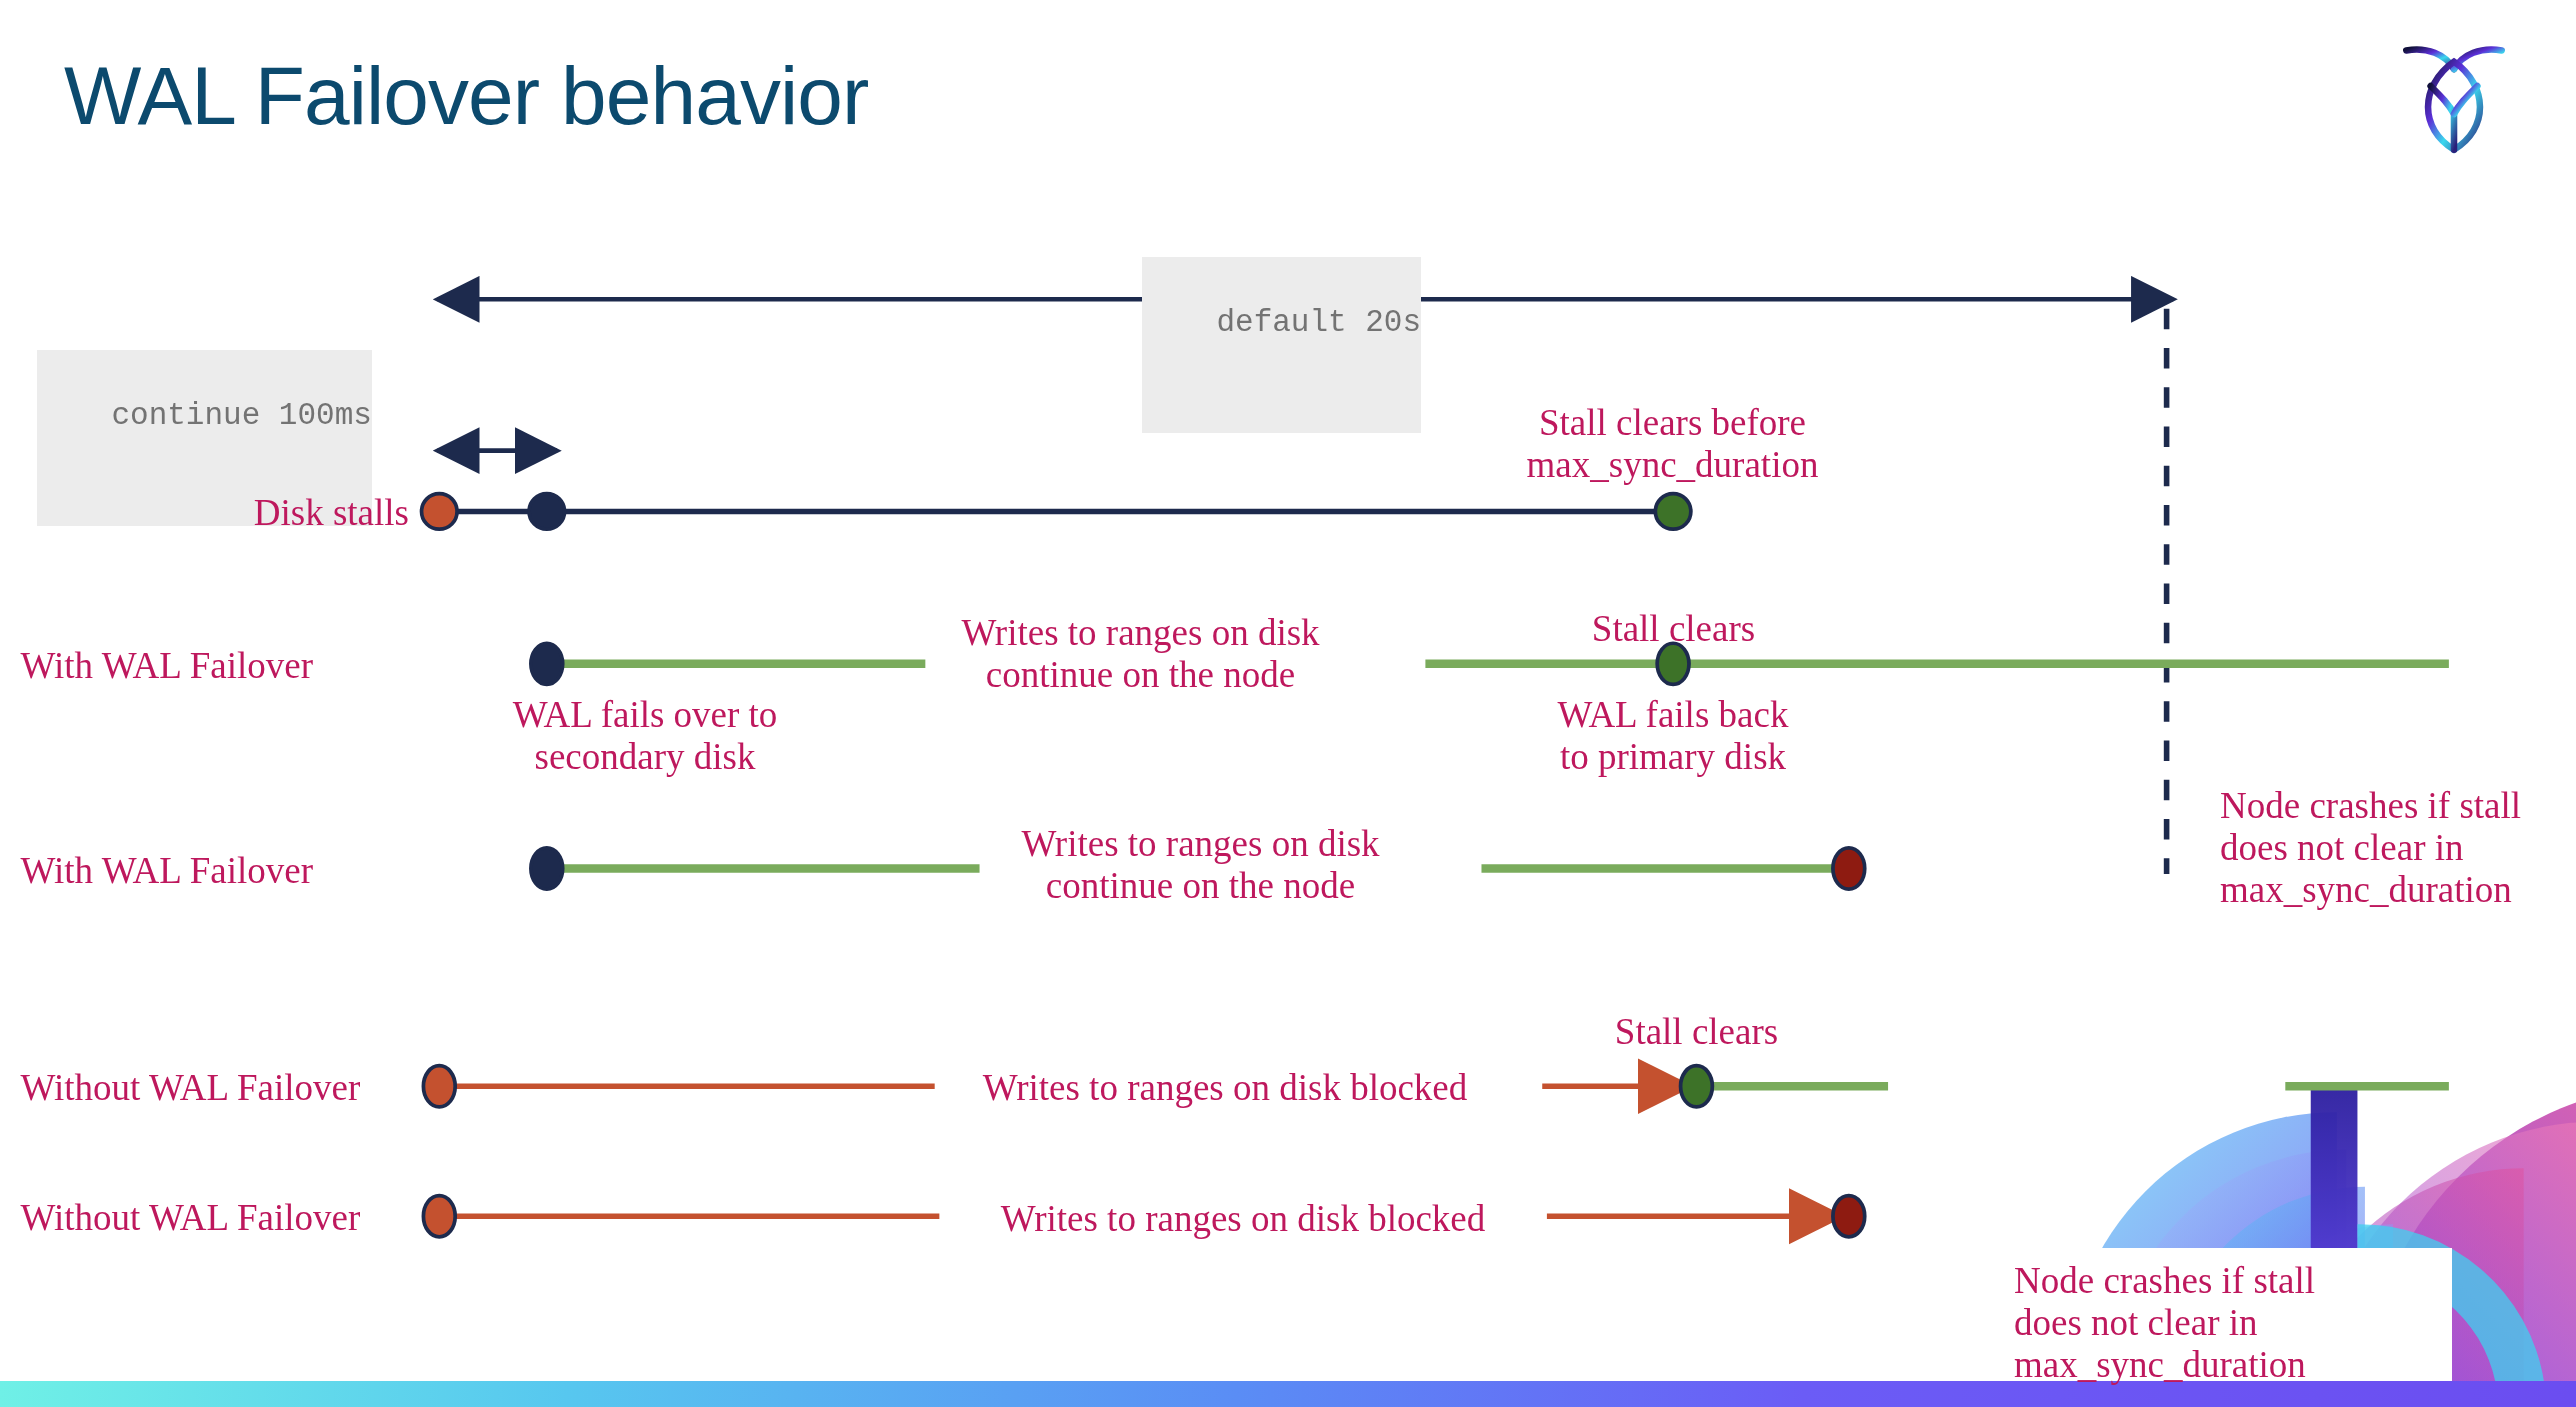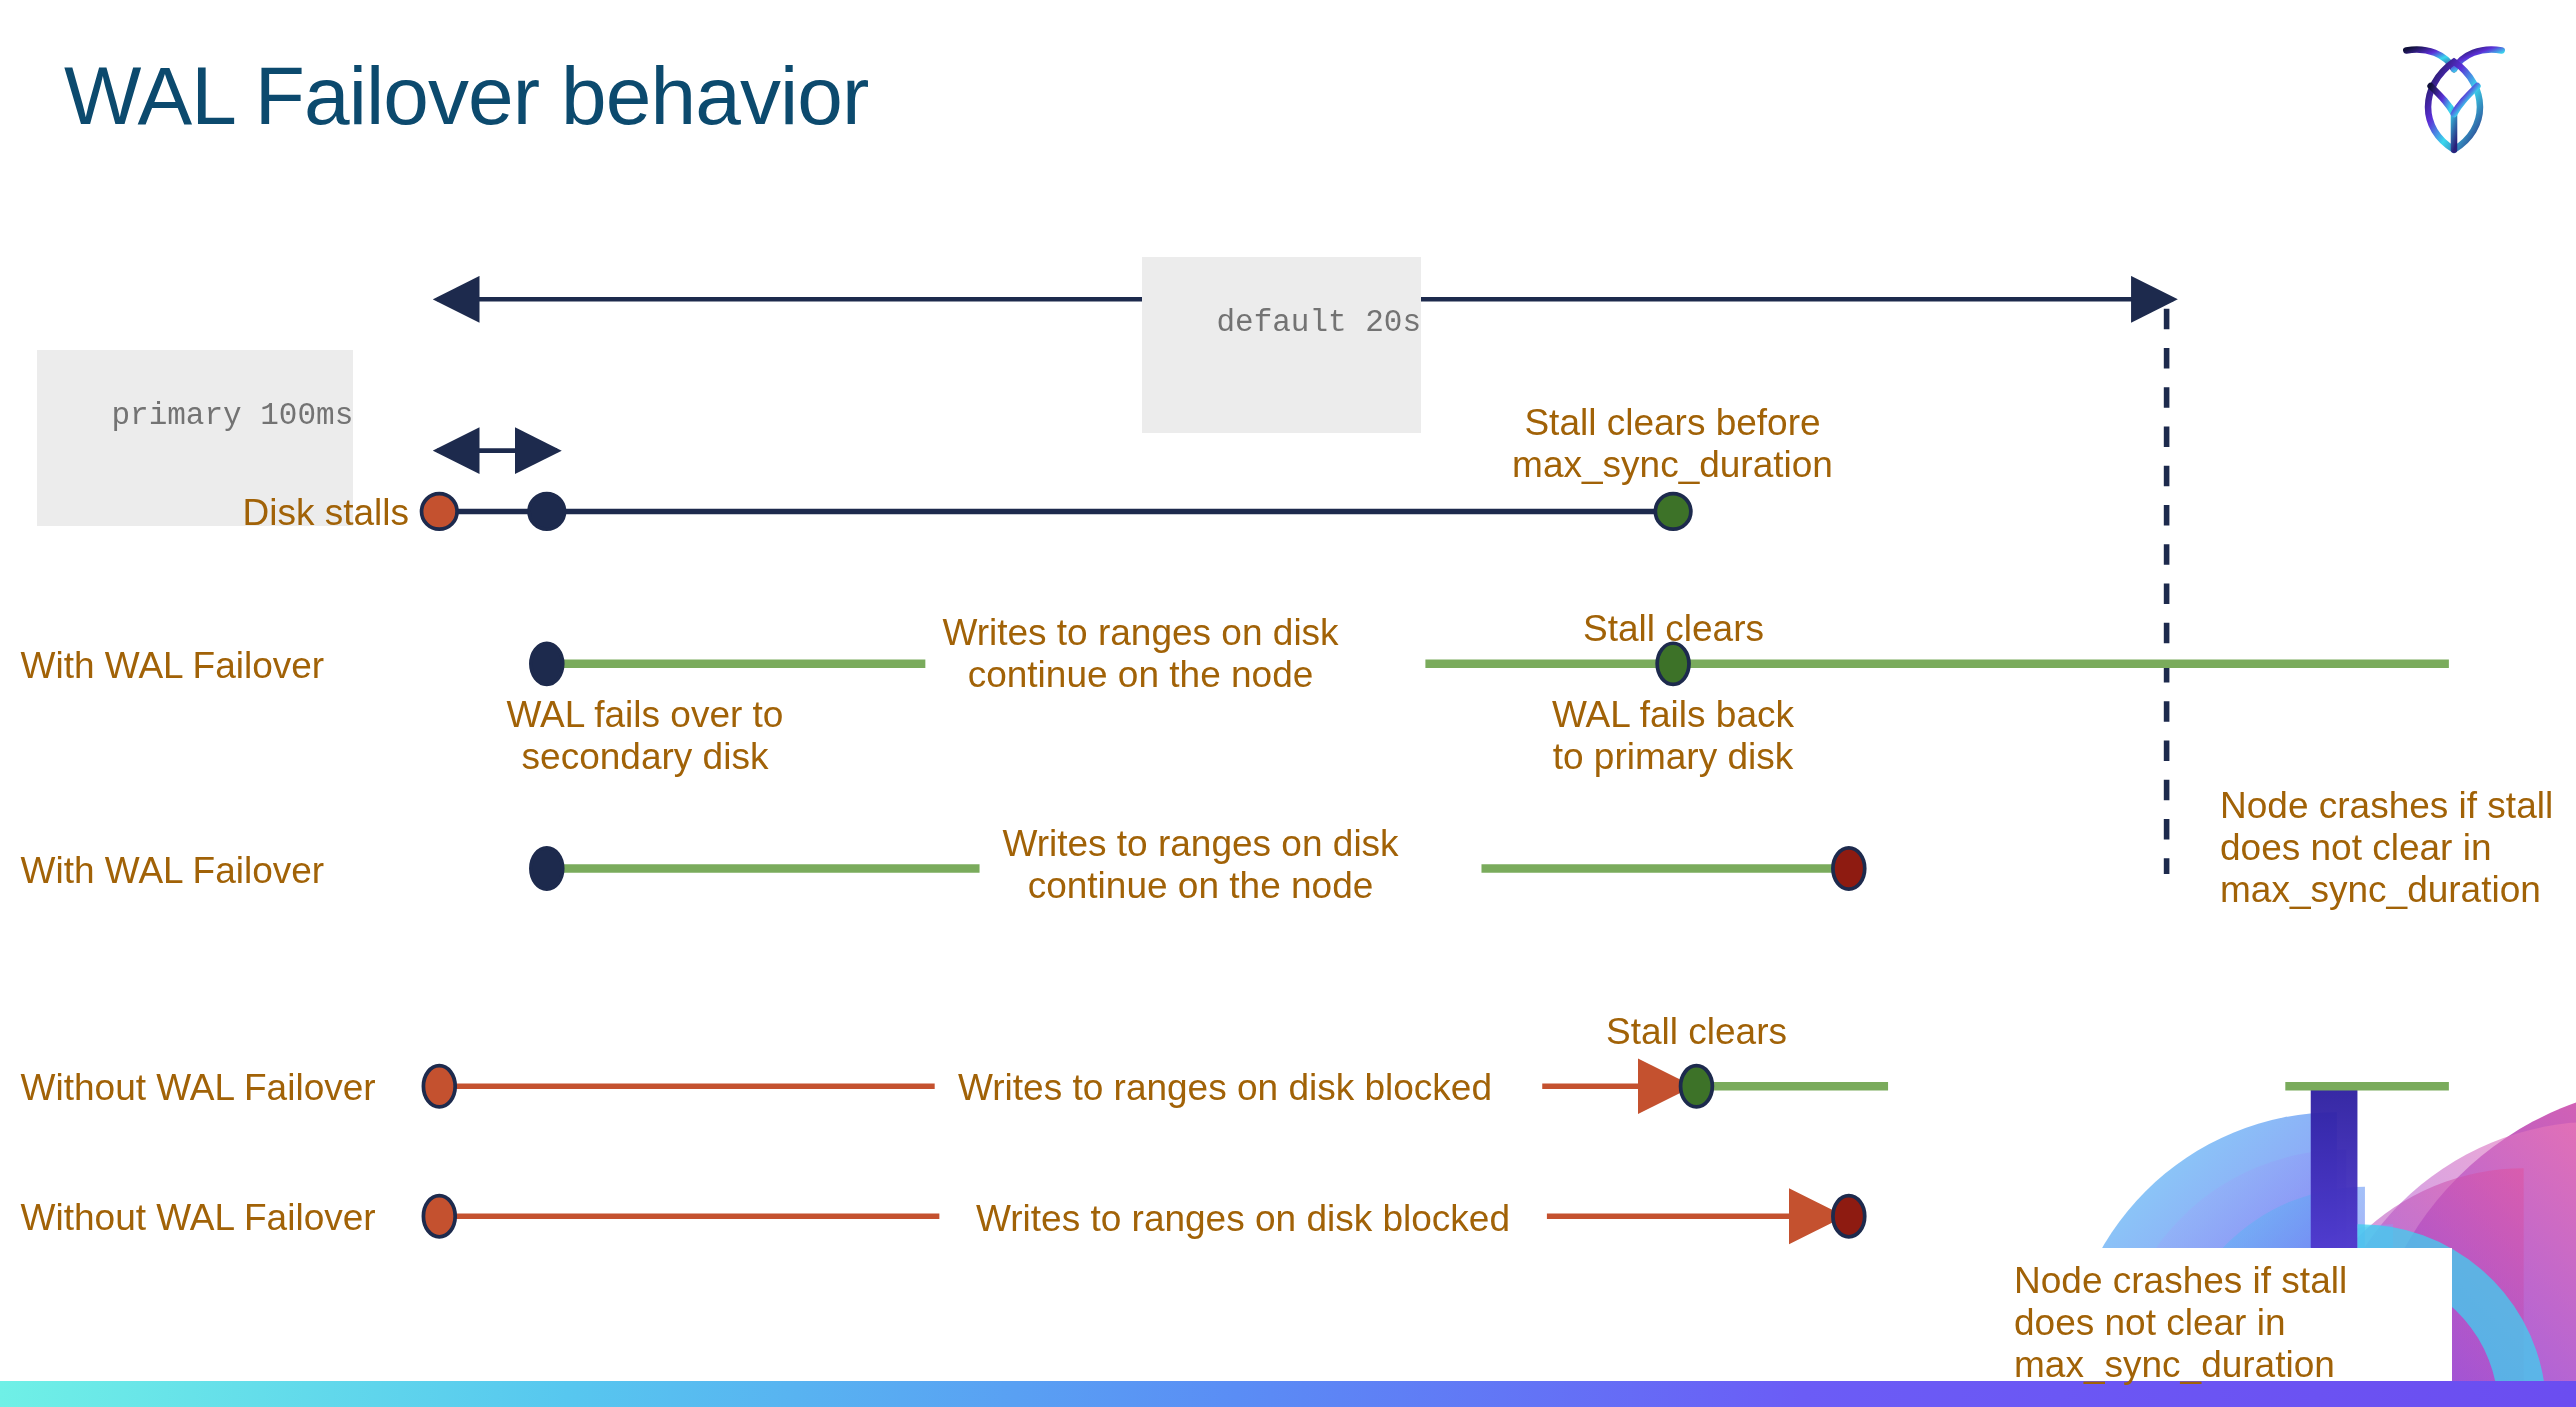--- a/index.html
+++ b/index.html
@@ -31,22 +31,22 @@
   #deco-cover{
     position:absolute; left:1989px; top:1248px; width:463px; height:136px;
     background:#ffffff;
   }
 
   
   #diagram{position:absolute; left:0; top:0; width:2576px; height:1408px;}
 
   
   .lbl{
-    position:absolute; color:#a16207;
-    font-family:Liberation Sans, sans-serif;
+    position:absolute; color:#be185d;
+    font-family:Liberation Serif, serif;
     line-height:1.14; white-space:pre-line;
   }
   .row-label{font-size:37px;}
   .note{font-size:37px; text-align:center;}
   .note-left{font-size:37px; text-align:left;}
   .code{
     position:absolute;
     font-family:"Liberation Mono", monospace;
     font-size:31px; color:#737373;
     background:#ececec;
@@ -183,21 +183,21 @@
       <ellipse cx="1978" cy="1301" rx="17" ry="22" fill="#8e1b11" stroke="#1d2a4d" stroke-width="4"></ellipse>
       <ellipse cx="470" cy="1301" rx="17" ry="22" fill="#c4512f" stroke="#1d2a4d" stroke-width="4"></ellipse>
     </g>
   </svg>
 
   <div class="code" style="left:1142px; top:257px; text-align:left;">
     <span>default 20s</span><br>
   </div>
 
   <div class="code" style="left:37px; top:350px; text-align:left;">
-    <span>primary 100ms</span><br>
+    <span>continue 100ms</span><br>
   </div>
 
   <div class="lbl row-label" style="left:222px; top:492px; width:187px; text-align:right;">Disk stalls</div>
 
   <div class="lbl row-label" style="left:20.6px; top:645px; width:393px; text-align:left;">With WAL Failover</div>
 
   <div class="lbl row-label" style="left:20.6px; top:850px; width:393px; text-align:left;">With WAL Failover</div>
 
   <div class="lbl row-label" style="left:20.6px; top:1067px; width:402px; text-align:left;">Without WAL Failover</div>
 

